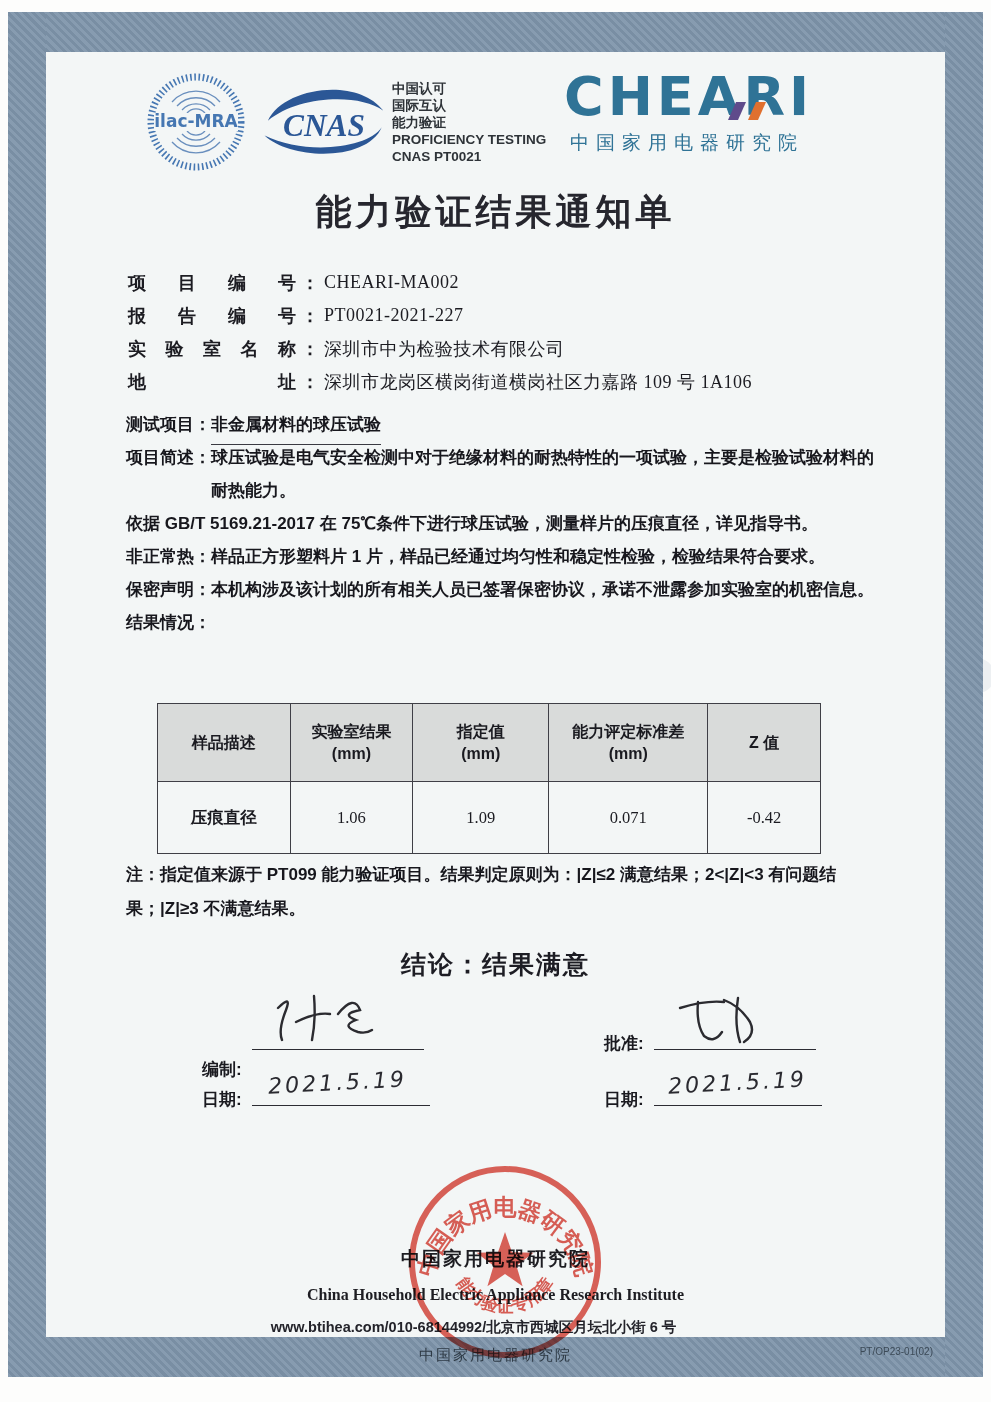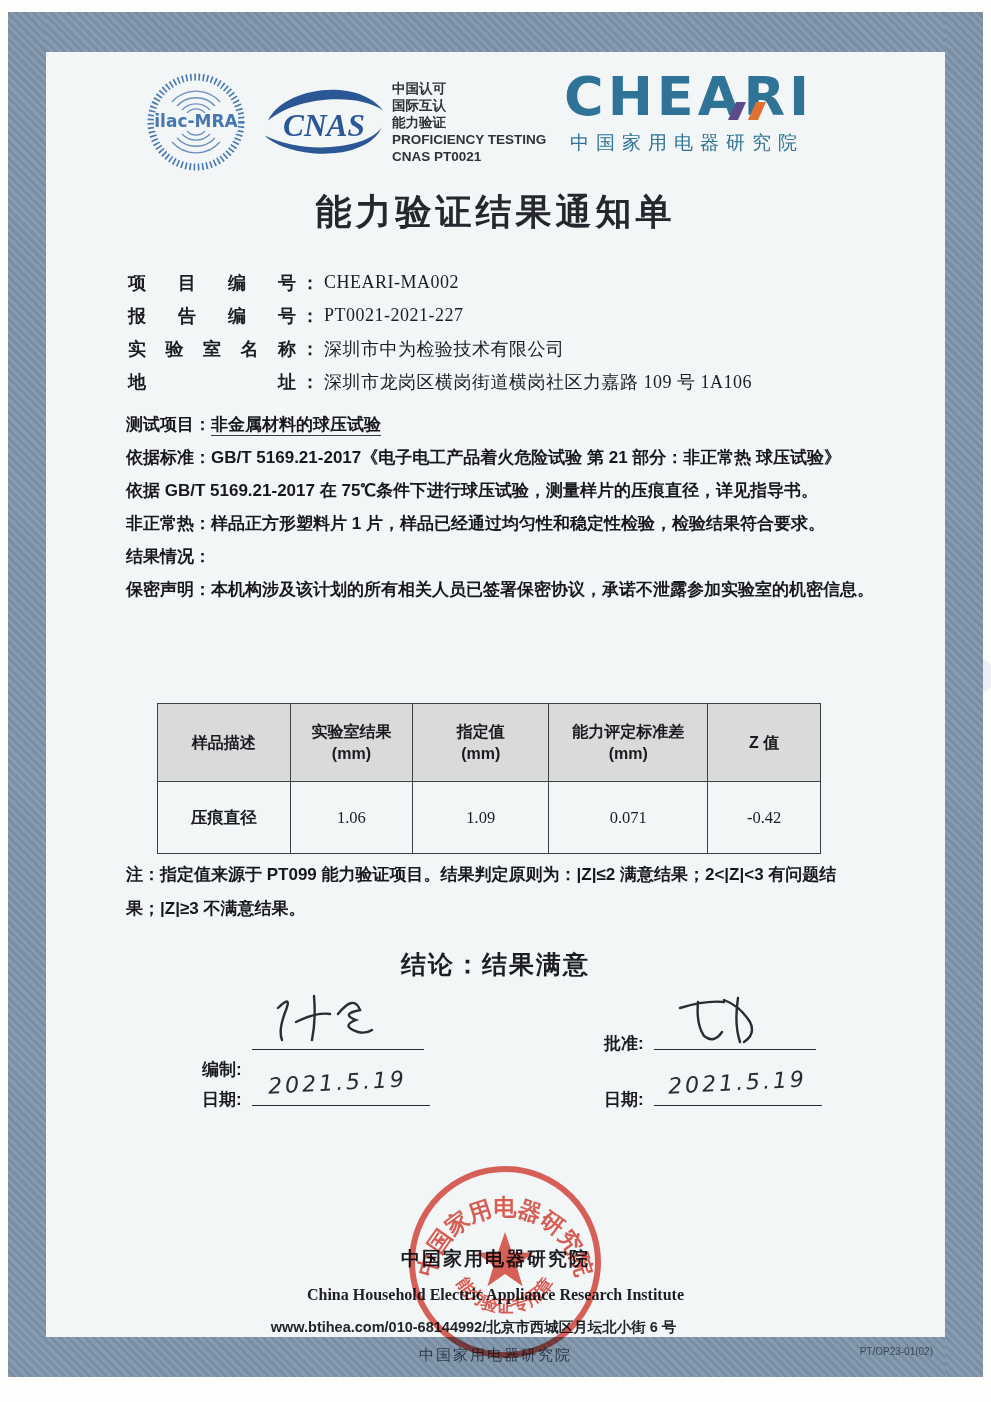--- a/index.html
+++ b/index.html
@@ -41,21 +41,21 @@
   .info-row { display:flex; height:33px; align-items:center; }
   .info-label { display:inline-block; width:168px; font-weight:bold; text-align:justify; text-align-last:justify; }
   .info-colon { display:inline-block; width:28px; font-weight:bold; text-align:center; }
   .info-value { font-family:"Liberation Serif", serif; letter-spacing:0.5px; }
 
   
   .sections { position:absolute; left:126px; top:408px; width:756px; font-size:17px; color:#17171d; }
   .sec-row { display:flex; line-height:33px; }
   .sec-label { flex:none; font-weight:bold; white-space:nowrap; }
   .sec-value { flex:1; font-weight:bold; }
-  .u { border-bottom:1.5px solid #3a3a42; padding-bottom:1px; }
+  .u { border-bottom:1.5px solid #3a3a42; padding-bottom:10px; }
 
   
   .rtable { position:absolute; left:157px; top:703px; width:664px; border-collapse:collapse;
             font-size:16px; color:#1a1a20; }
   .rtable th, .rtable td { border:1.6px solid #3f3f46; text-align:center; vertical-align:middle; }
   .rtable th { background:#d9dbda; font-weight:bold; height:78px; line-height:22px; }
   .rtable td { height:72px; font-family:"Liberation Serif", serif; font-size:16.5px; }
   .rtable td:first-child { font-family:inherit; font-weight:bold; }
 
   .note { position:absolute; left:126px; top:858px; width:760px; font-size:17px; font-weight:bold;
@@ -210,38 +210,36 @@
     </div>
 
     <div class="sections">
       <div class="sec-row">
         <span class="sec-label">测试项目：</span>
         <span class="sec-value" style="flex:none;">
           <span class="u">非金属材料的球压试验</span>
         </span>
       </div>
       <div class="sec-row">
-      </div>
-      <div class="sec-row">
-        <span class="sec-label">依据标准：</span>
-        <span class="sec-value">GB/T 5169.21-2017《电子电工产品着火危险试验 第 21 部分：非正常热 球压试验》</span>
+        <span class="sec-label">项目简述：</span>
+        <span class="sec-value">球压试验是电气安全检测中对于绝缘材料的耐热特性的一项试验，主要是检验试验材料的耐热能力。</span>
       </div>
       <div class="sec-row">
         <span class="sec-value">依据 GB/T 5169.21-2017 在 75℃条件下进行球压试验，测量样片的压痕直径，详见指导书。</span>
       </div>
       <div class="sec-row">
         <span class="sec-label">非正常热：</span>
         <span class="sec-value">样品正方形塑料片 1 片，样品已经通过均匀性和稳定性检验，检验结果符合要求。</span>
       </div>
       <div class="sec-row">
-        <span class="sec-label">结果情况：</span>
-      </div>
-      <div class="sec-row">
         <span class="sec-label">保密声明：</span>
         <span class="sec-value">本机构涉及该计划的所有相关人员已签署保密协议，承诺不泄露参加实验室的机密信息。</span>
+      </div>
+      <div class="sec-row">
+        <span class="sec-label">结果情况：</span>
       </div>
     </div>
 
     <table class="rtable">
       <colgroup>
           <col style="width:20%">
           <col style="width:18.5%">
           <col style="width:20.5%">
           <col style="width:24%">
           <col style="width:17%">

